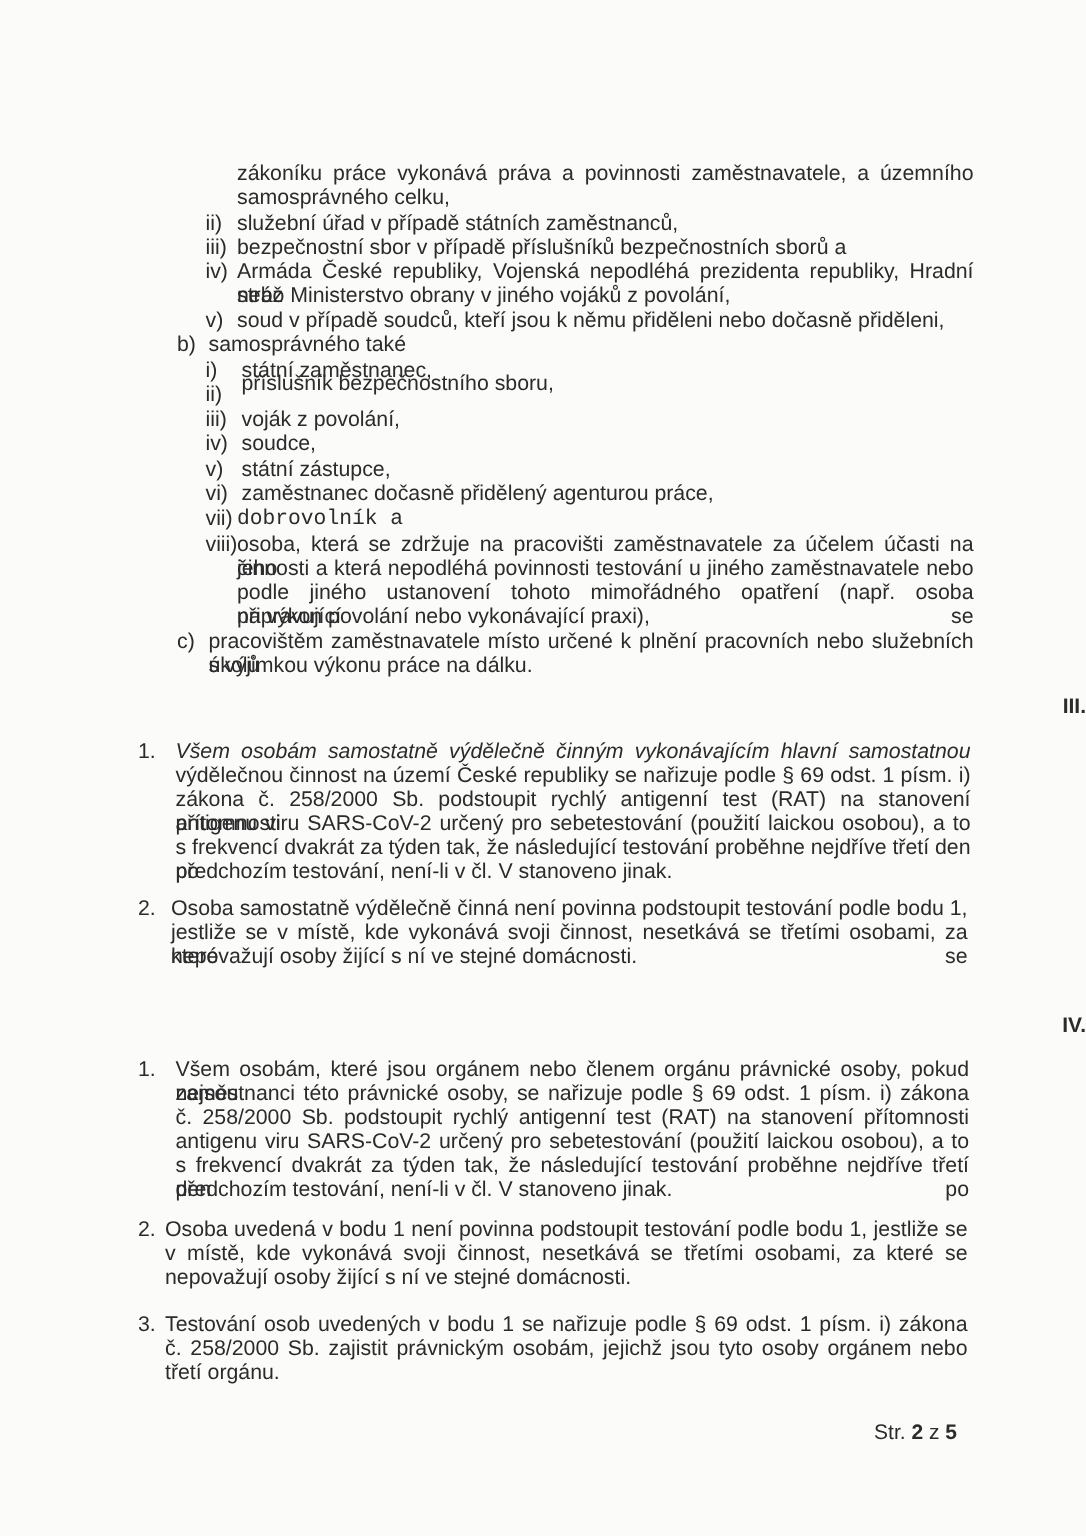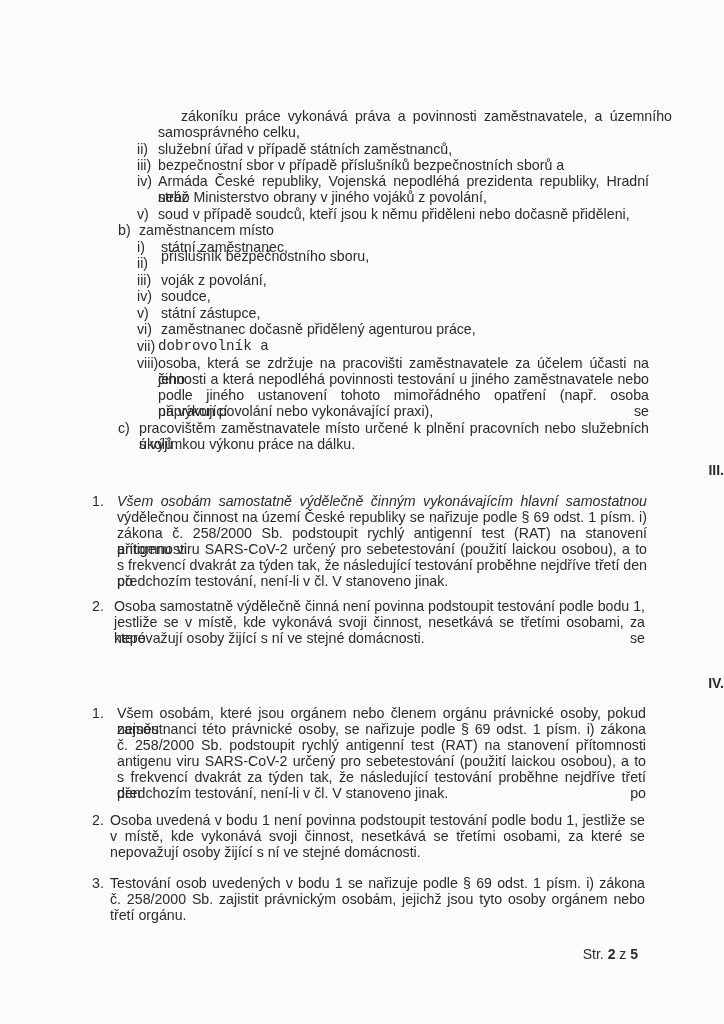--- a/index.html
+++ b/index.html
@@ -11,38 +11,38 @@
   .just { text-align: justify; text-align-last: justify; white-space: normal; }
   .heading { position: absolute; left: 0; width: 724px; text-align: right; font-weight: bold; font-size: 14px; }
   .footer { position: absolute; right: 86px; top: 946px; font-size: 14px; }
   .footer b { font-weight: bold; }
 </style>
 </head>
 <body>
 
 <div>
 
-  <div class="line just" style="left:158px;top:108px;width:491px;margin-left:23px;">zákoníku práce vykonává práva a povinnosti zaměstnavatele, a územního</div>
+  <div class="line just" style="left:158px;top:108px;width:491px;">zákoníku práce vykonává práva a povinnosti zaměstnavatele, a územního</div>
   <div class="line" style="left:158px;top:124px;">samosprávného celku,</div>
 
   <div class="line" style="left:137px;top:141px;">ii)</div>
   <div class="line" style="left:158px;top:141px;text-align:center;">služební úřad v případě státních zaměstnanců,</div>
 
   <div class="line" style="left:137px;top:157px;">iii)</div>
   <div class="line" style="left:158px;top:157px;">bezpečnostní sbor v případě příslušníků bezpečnostních sborů a</div>
 
   <div class="line" style="left:137px;top:173px;">iv)</div>
   <div class="line just" style="left:158px;top:173px;width:491px;">Armáda České republiky, Vojenská nepodléhá prezidenta republiky, Hradní stráž</div>
   <div class="line" style="left:158px;top:189px;">nebo Ministerstvo obrany v jiného vojáků z povolání,</div>
 
   <div class="line" style="left:137px;top:206px;">v)</div>
   <div class="line" style="left:158px;top:206px;">soud v případě soudců, kteří jsou k němu přiděleni nebo dočasně přiděleni,</div>
 
   <div class="line" style="left:118px;top:222px;">b)</div>
-  <div class="line" style="left:139px;top:222px;">zaměstnancem místo</div>
+  <div class="line" style="left:139px;top:222px;">samosprávného také</div>
 
   <div class="line" style="left:137px;top:239px;">i)</div>
   <div class="line" style="left:161px;top:239px;">státní zaměstnanec,</div>
 
   <div class="line" style="left:137px;top:255px;">ii)</div>
   <div class="line" style="left:161px;top:248px;">příslušník bezpečnostního sboru,</div>
 
   <div class="line" style="left:137px;top:272px;">iii)</div>
   <div class="line" style="left:161px;top:272px;">voják z povolání,</div>
 

